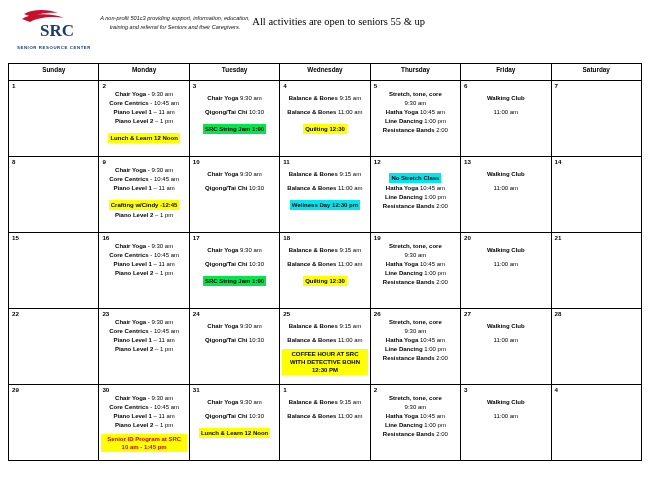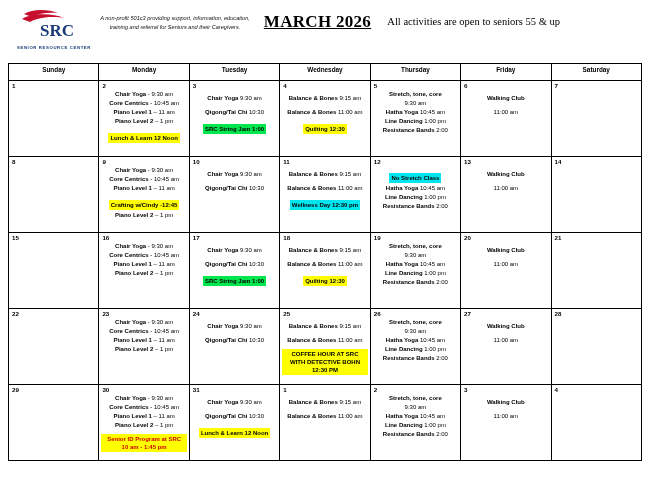--- a/index.html
+++ b/index.html
@@ -150,23 +150,20 @@
           <path d="M6 4 C14 -1, 30 -1, 40 3 C33 2, 20 3, 14 7 Z" fill="#c8102e"></path>
           <path d="M4 9 C14 3, 34 3, 46 8 C36 6, 20 7, 12 12 Z" fill="#c8102e"></path>
           <text x="22" y="26" font-family="Liberation Serif, serif" font-size="17" font-weight="bold" fill="#1b3b78">SRC</text>
         </svg>
       </span>
       <div class="logo-caption">SENIOR RESOURCE CENTER</div>
     </div>
 
     <div class="tagline">A non-profit 501c3 providing support, information, education, training and referral for Seniors and their Caregivers.</div>
 
-    <div class="title-block">
-      <div class="cal-title">MARCH 2026</div>
-    </div>
 
     <div class="notice">All activities are open to seniors 55 &amp; up</div>
   </div>
 
   <table class="calendar">
     <thead>
       <tr>
         <th>Sunday</th>
         <th>Monday</th>
         <th>Tuesday</th>

